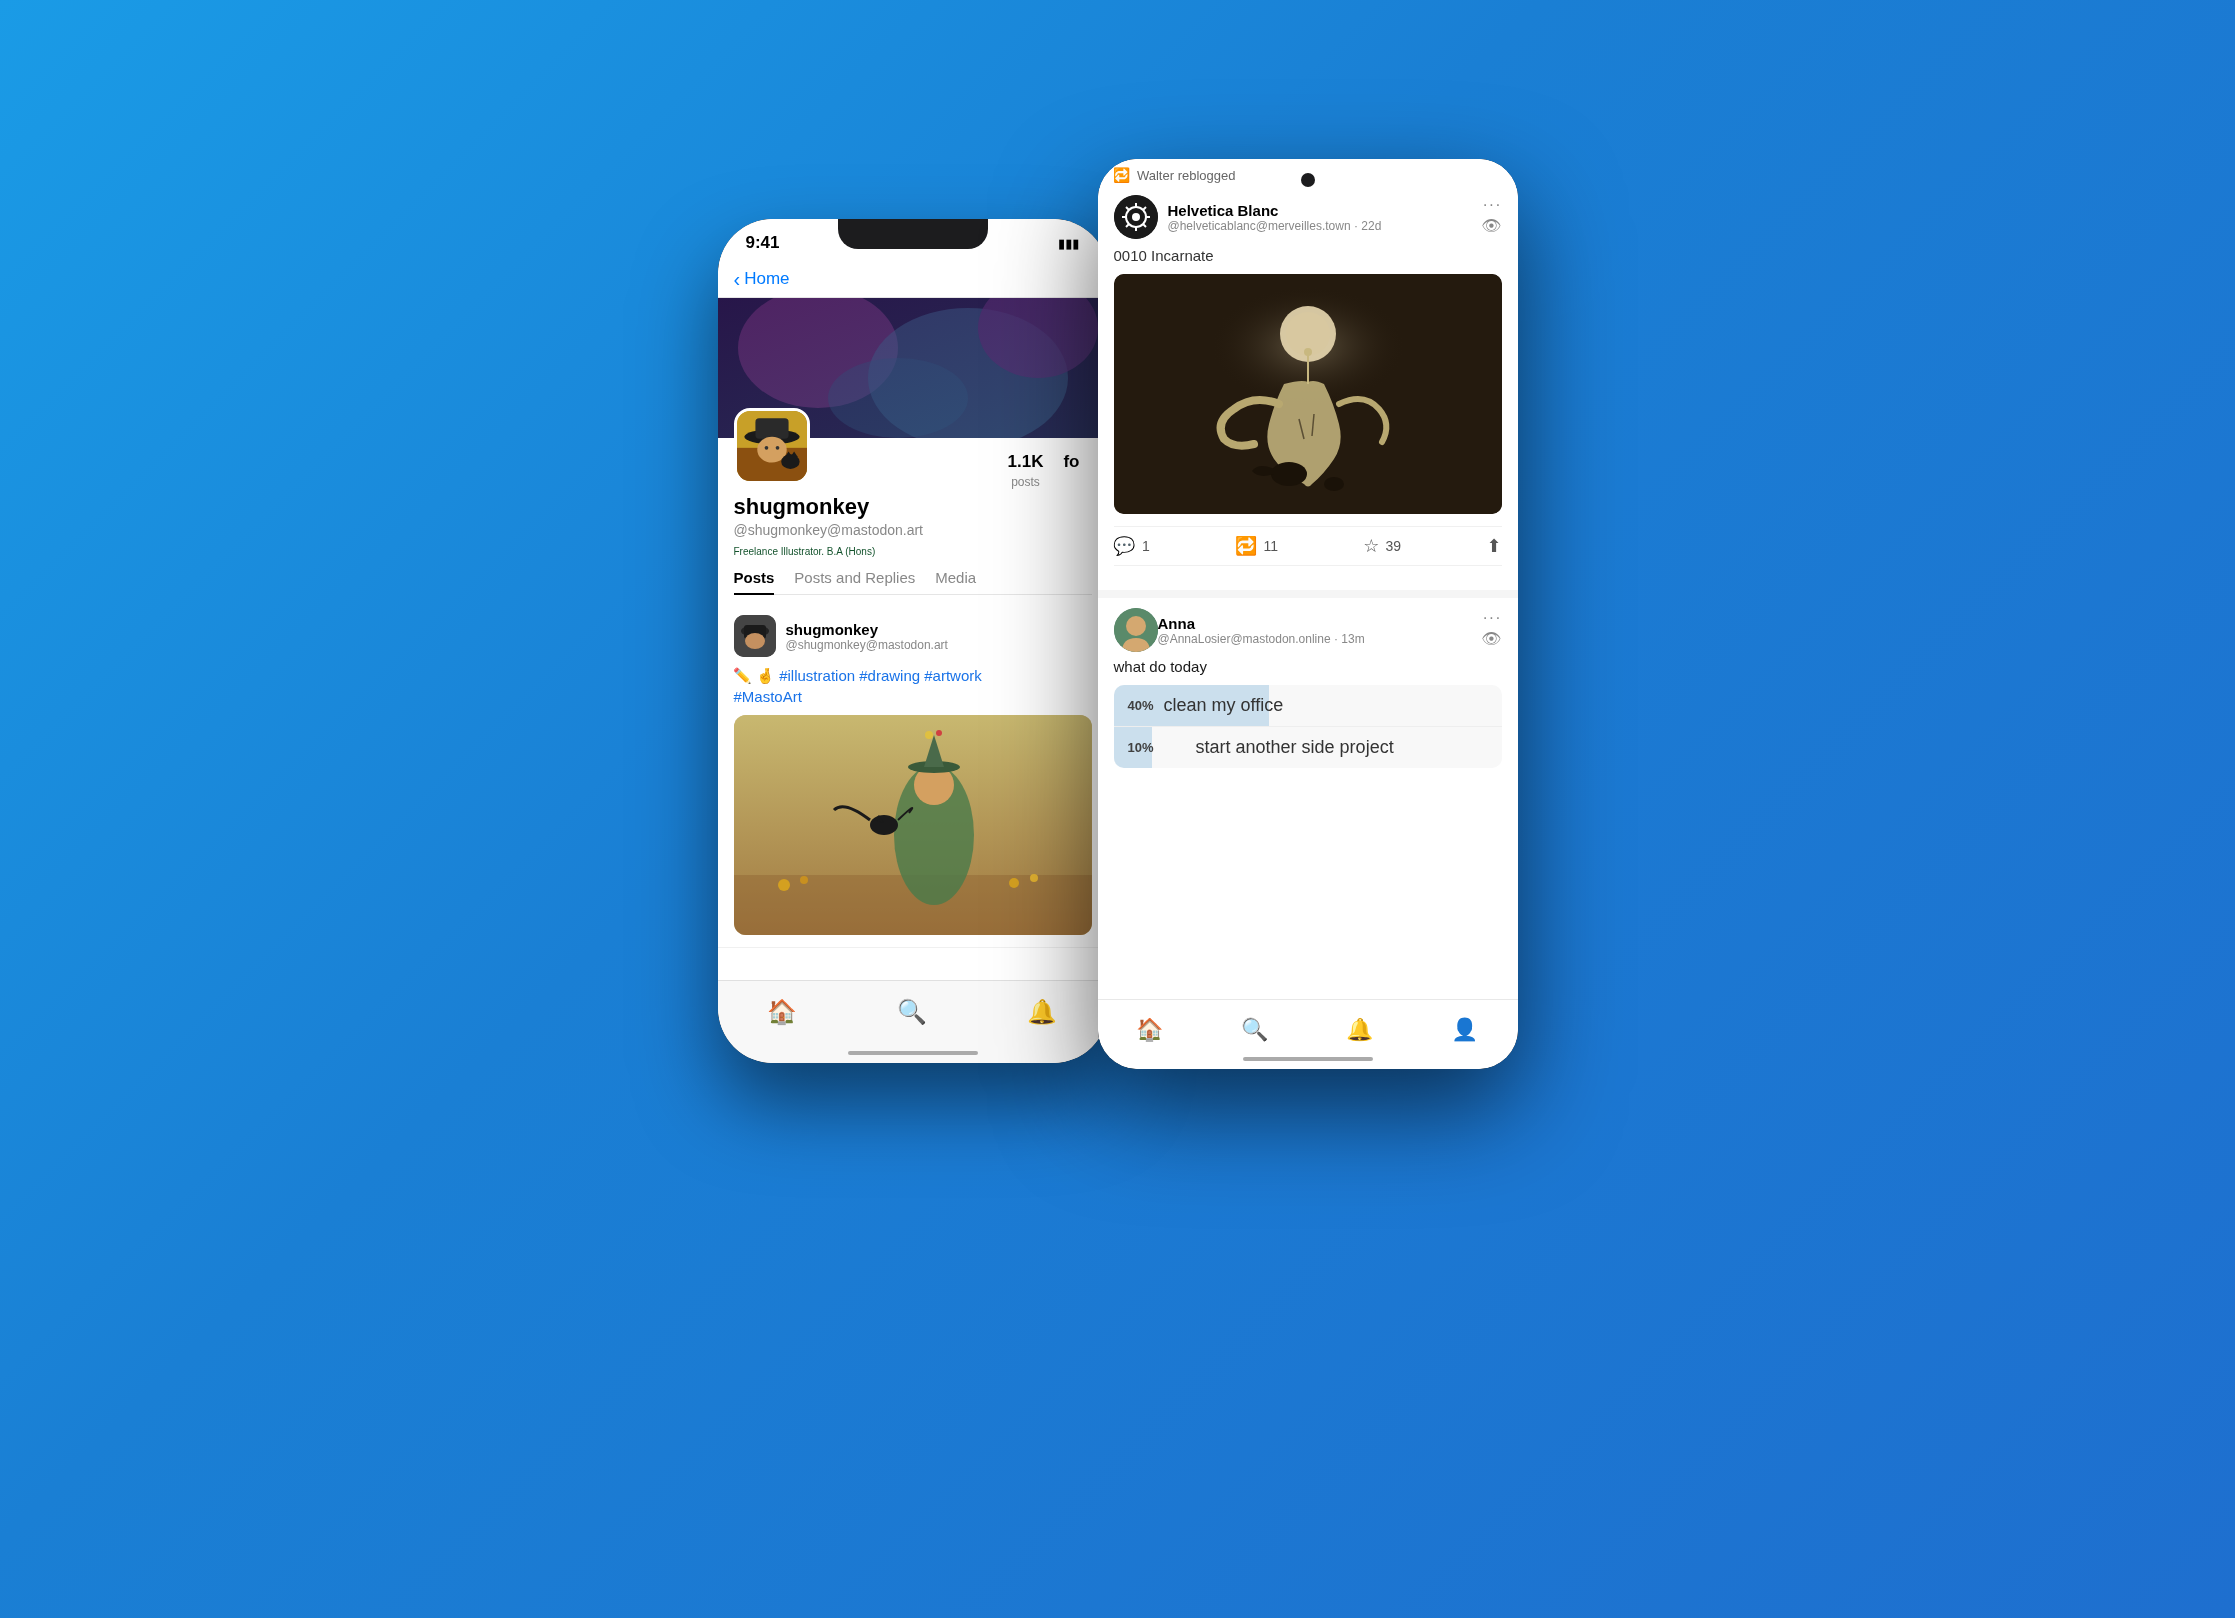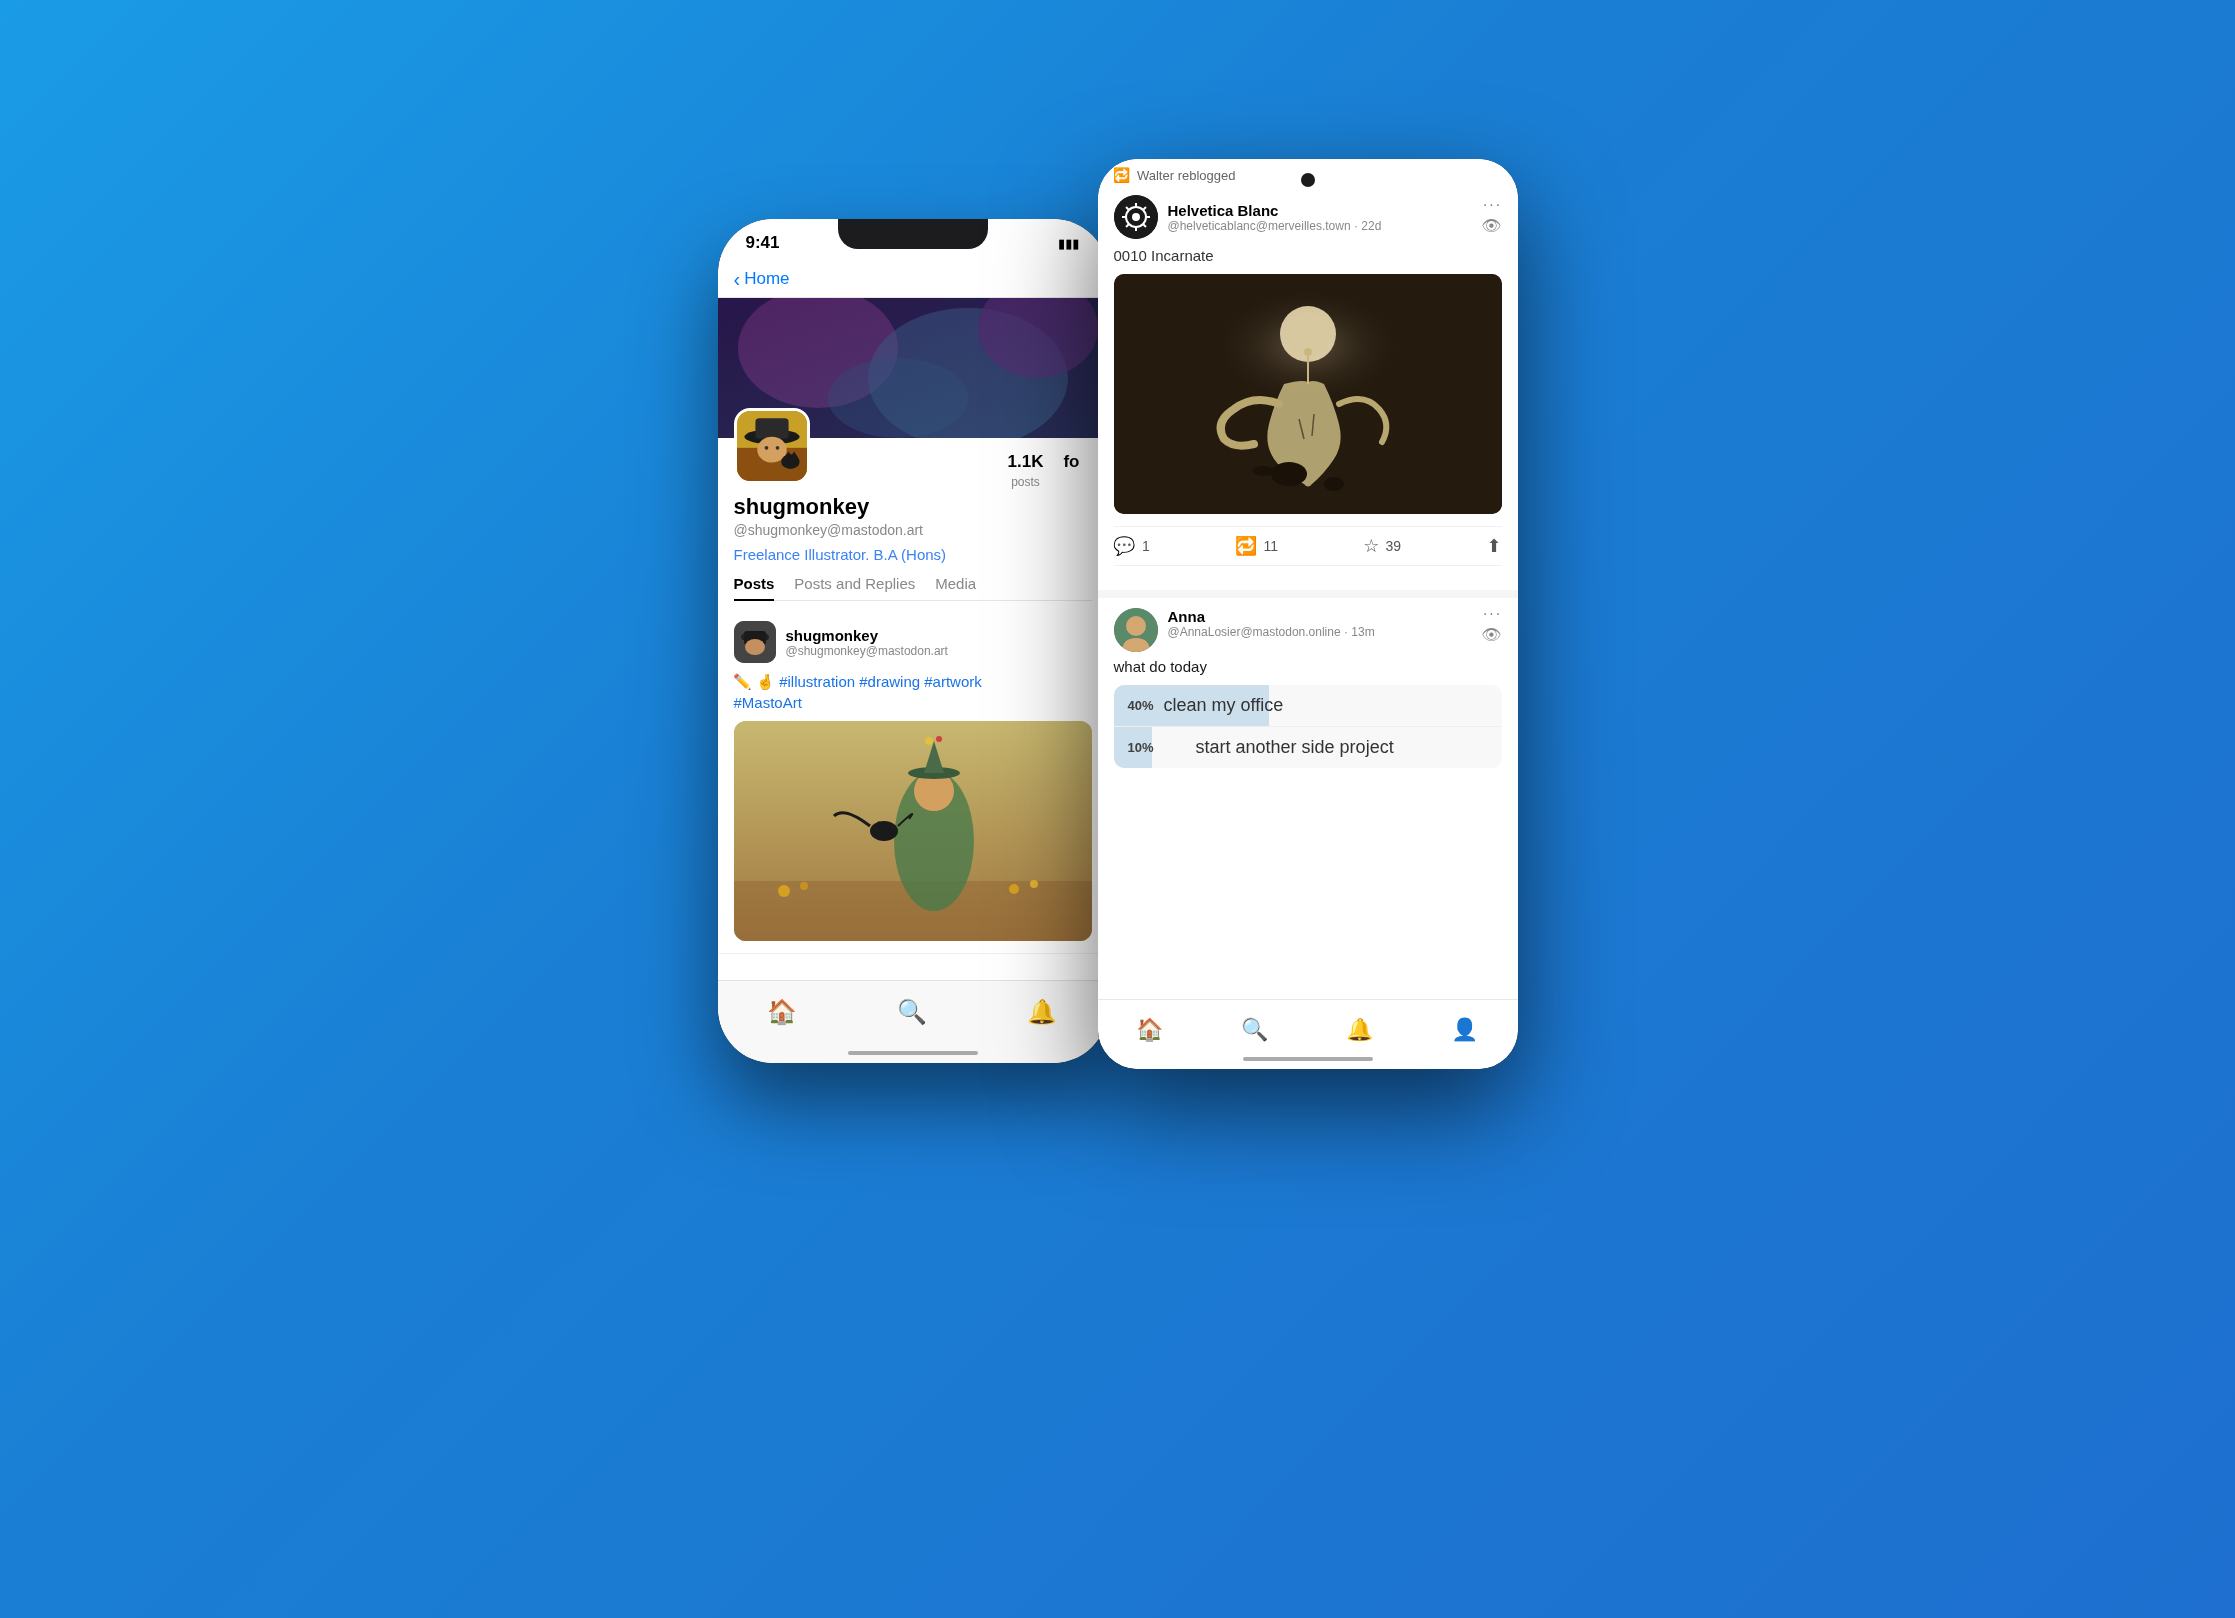--- a/index.html
+++ b/index.html
@@ -171,22 +171,22 @@
       font-weight: 700;
       color: #000;
       margin-bottom: 2px;
     }
     .profile-handle {
       font-size: 14px;
       color: #888;
       margin-bottom: 8px;
     }
     .profile-bio {
-      font-size: 15px;
-      color: #3b82f6;
+      font-size: 10px;
+      color: #14532d;
       margin-bottom: 12px;
     }
 
     
     .profile-tabs {
       display: flex;
       gap: 20px;
       border-bottom: 1px solid #e5e5e5;
       padding-bottom: 0;
       margin-bottom: 0;
@@ -485,21 +485,21 @@
     }
 
     
     .post-right-2 {
       background: #fff;
       border-top: 8px solid #f5f5f5;
       padding: 0 16px;
     }
     .post-header-right-2 {
       display: flex;
-      gap: 10px;
+      align-items: center;
       padding: 10px 0 6px;
     }
     .post-avatar-right-2 {
       width: 44px;
       height: 44px;
       border-radius: 50%;
       background: linear-gradient(135deg, #5a8a6a 0%, #3a6a5a 100%);
       display: flex;
       align-items: center;
       justify-content: center;

